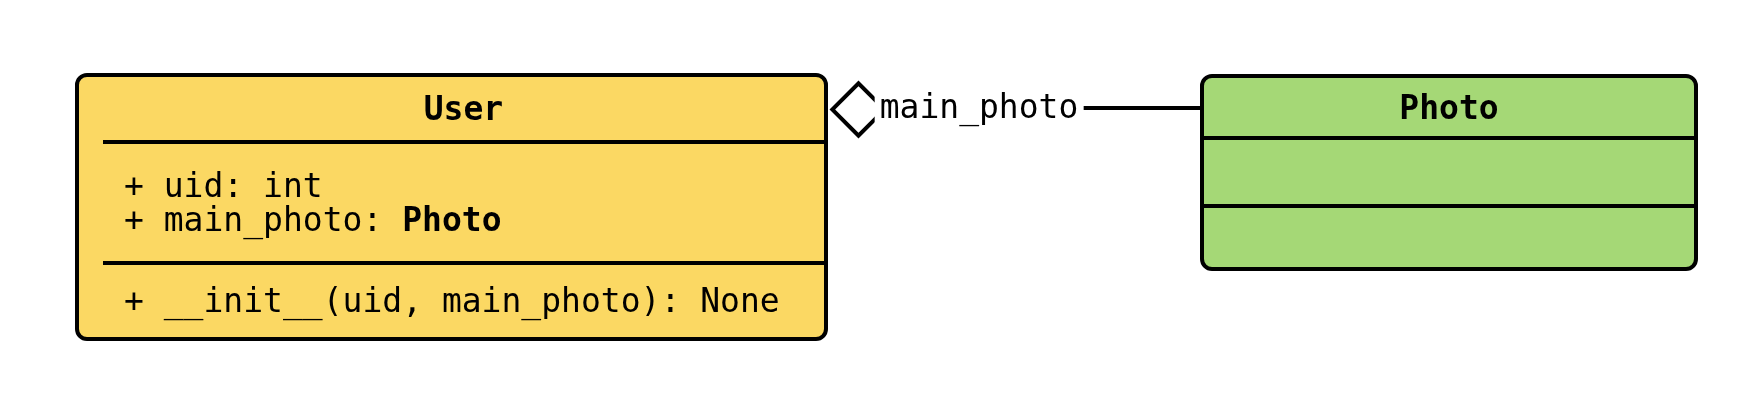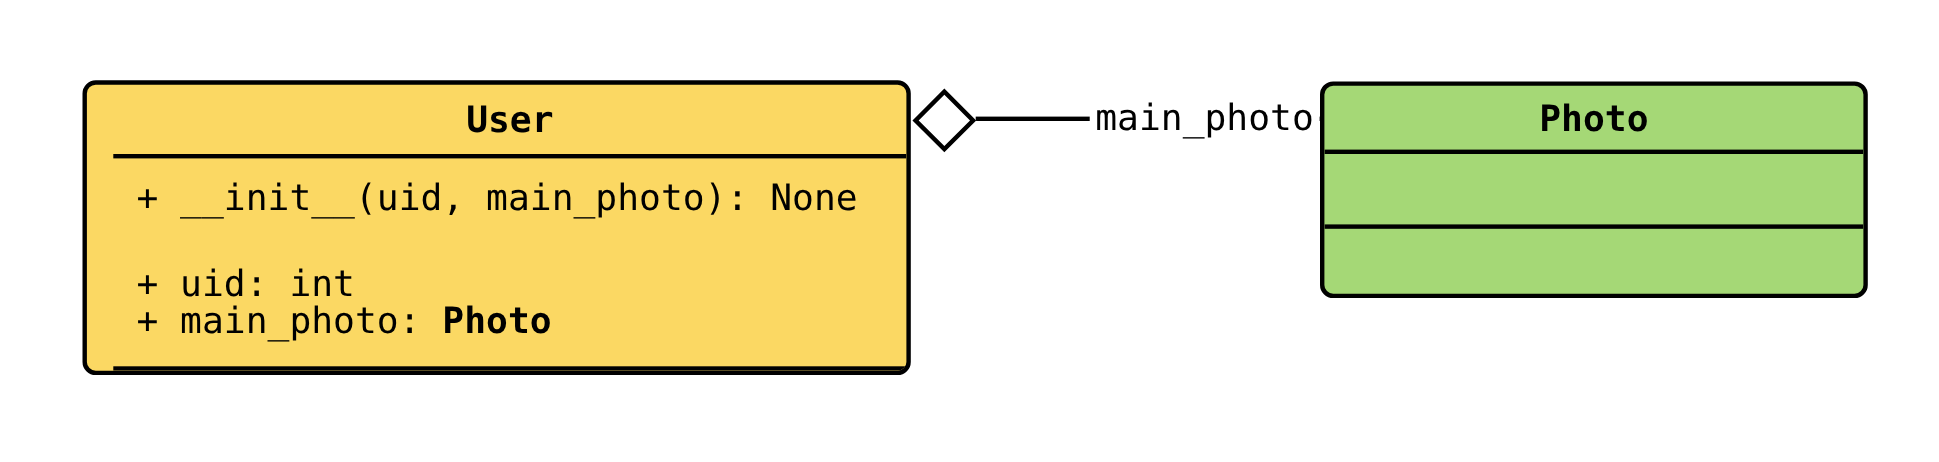--- a/index.html
+++ b/index.html
@@ -96,45 +96,45 @@
     position: absolute;
     left: 887px;
     top: 106px;
     width: 317px;
     height: 4px;
     background: #000000;
   }
 
   .conn-label {
     position: absolute;
-    left: 1095px;
+    left: 979px;
     top: 107px;
     transform: translate(-50%, -50%);
     background: #ffffff;
     padding: 0 5px;
     font-size: 33px;
     line-height: 34px;
     white-space: pre;
   }
 </style>
 </head>
 <body>
 
 <div class="canvas">
 
   <div class="uml-class uml-class--user" style="background-color: rgb(251, 216, 99);">
     <div class="compartment compartment--title">
       <span>User</span>
     </div>
-    <div class="compartment compartment--methods">
-      <div class="member"><span>+ __init__(uid, main_photo): None</span></div>
-    </div>
     <div class="compartment compartment--attrs">
       <div class="member"><span>+ uid: int</span></div>
       <div class="member"><span>+ main_photo: </span><span class="type-ref-bold">Photo</span></div>
+    </div>
+    <div class="compartment compartment--methods">
+      <div class="member"><span>+ __init__(uid, main_photo): None</span></div>
     </div>
   </div>
 
   <div class="conn-line" style="background-color: rgb(0, 0, 0);"></div>
   <div class="diamond" style="background-color: rgb(255, 255, 255);"></div>
   <div class="conn-label">main_photo</div>
 
   <div class="uml-class uml-class--photo" style="background-color: rgb(165, 216, 118);">
     <div class="compartment compartment--title">
       <span>Photo</span>

